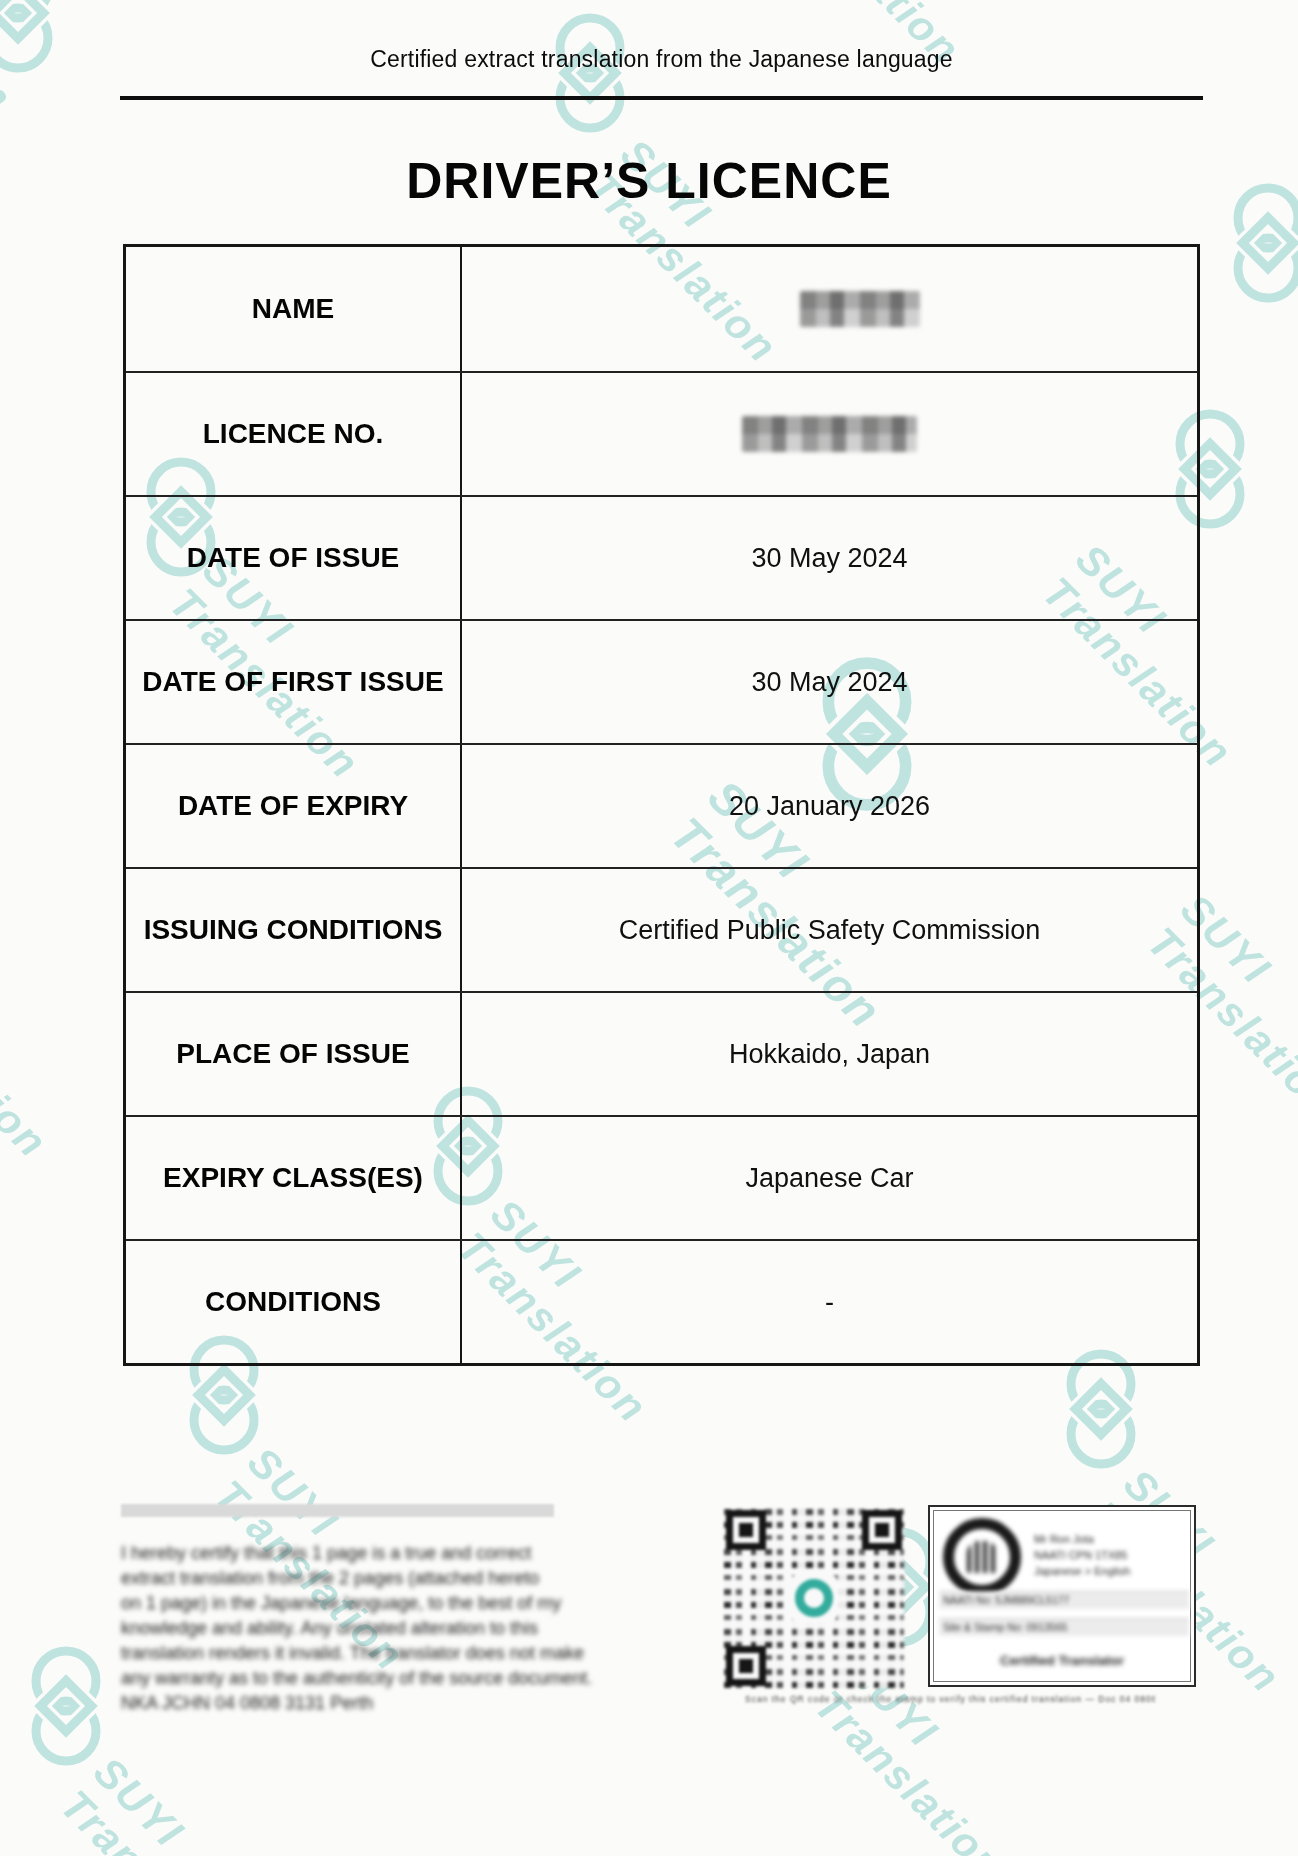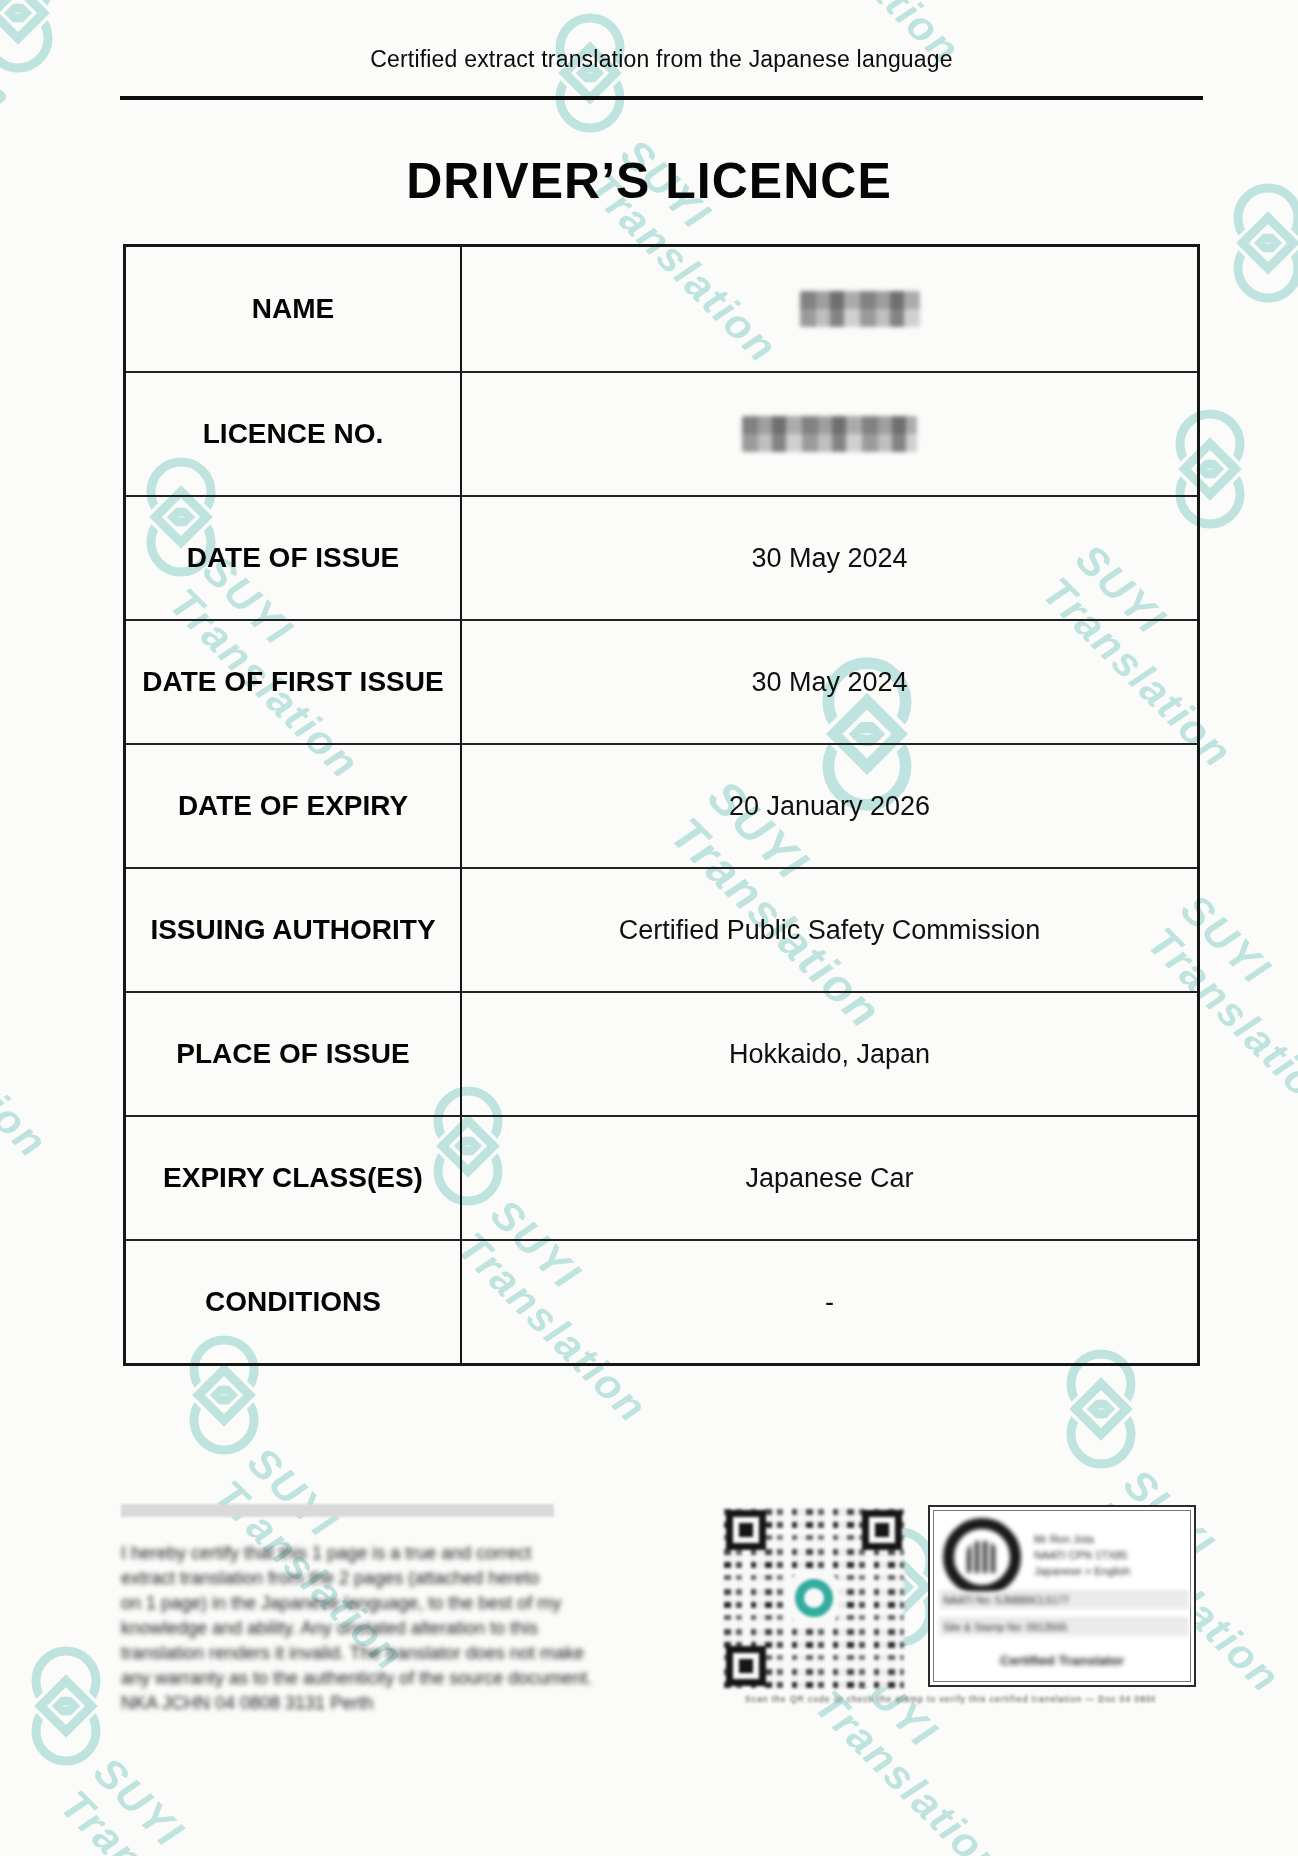--- a/index.html
+++ b/index.html
@@ -255,21 +255,21 @@
   </div>
   <div class="t-row">
     <div class="t-label">DATE OF FIRST ISSUE</div>
     <div class="t-value">30 May 2024</div>
   </div>
   <div class="t-row">
     <div class="t-label">DATE OF EXPIRY</div>
     <div class="t-value">20 January 2026</div>
   </div>
   <div class="t-row">
-    <div class="t-label">ISSUING AUTHORITY</div>
+    <div class="t-label">ISSUING CONDITIONS</div>
     <div class="t-value">Certified Public Safety Commission</div>
   </div>
   <div class="t-row">
     <div class="t-label">PLACE OF ISSUE</div>
     <div class="t-value">Hokkaido, Japan</div>
   </div>
   <div class="t-row">
     <div class="t-label">EXPIRY CLASS(ES)</div>
     <div class="t-value">Japanese Car</div>
   </div>

